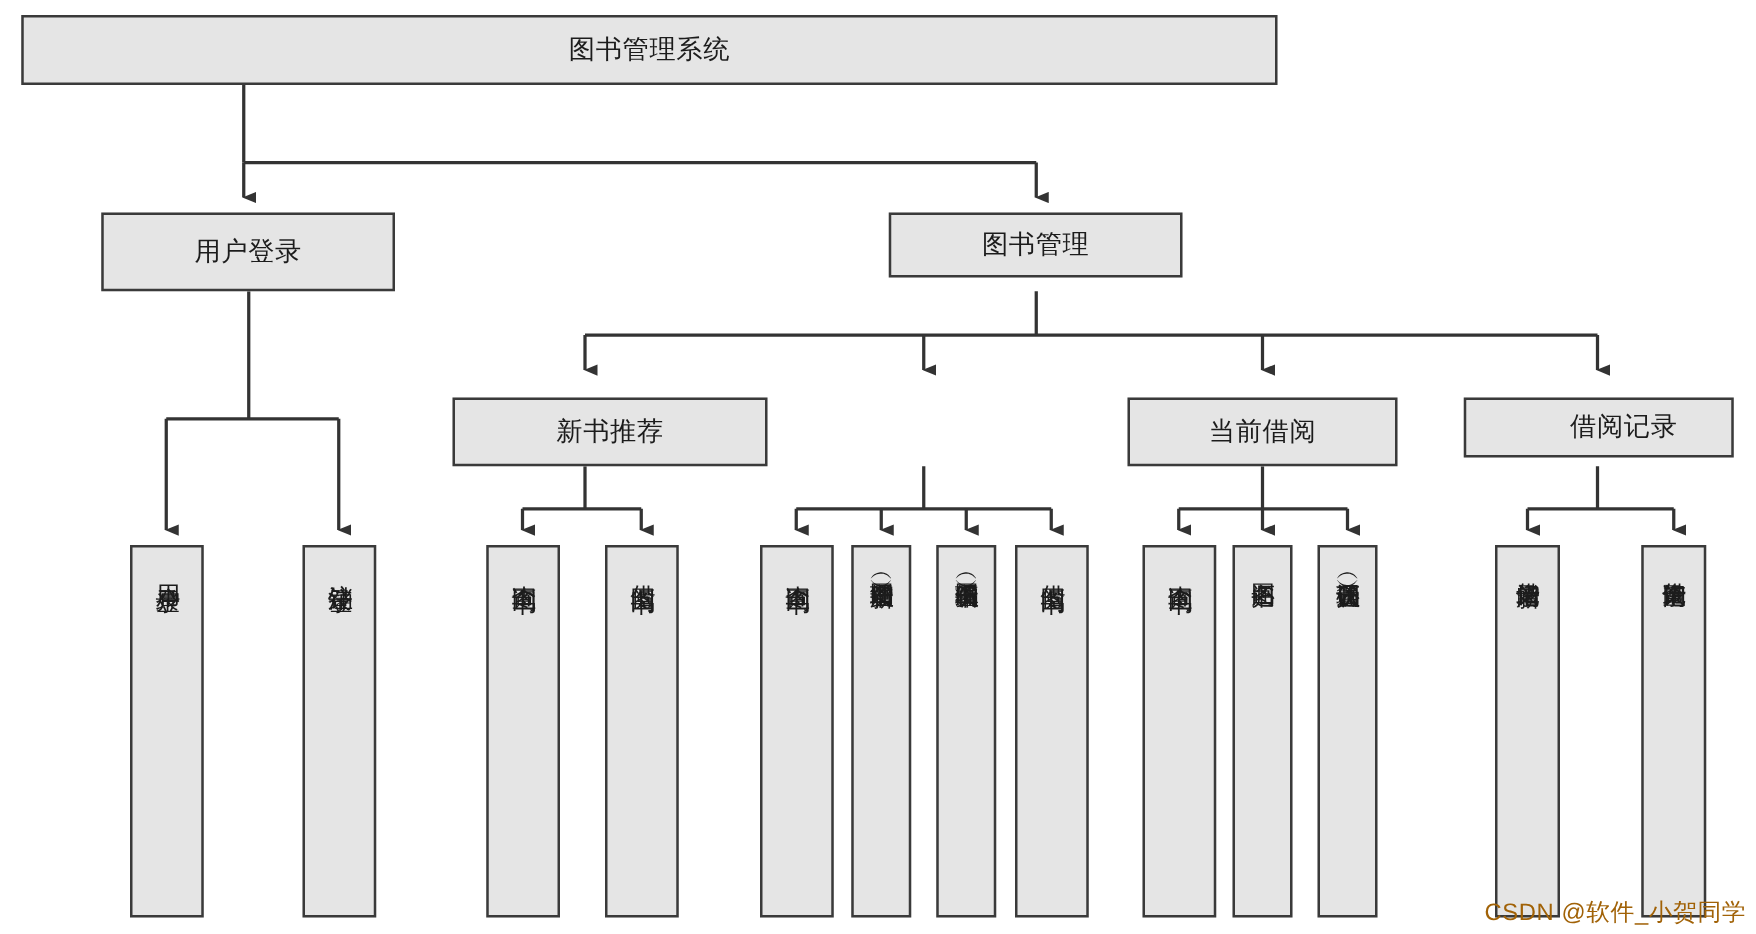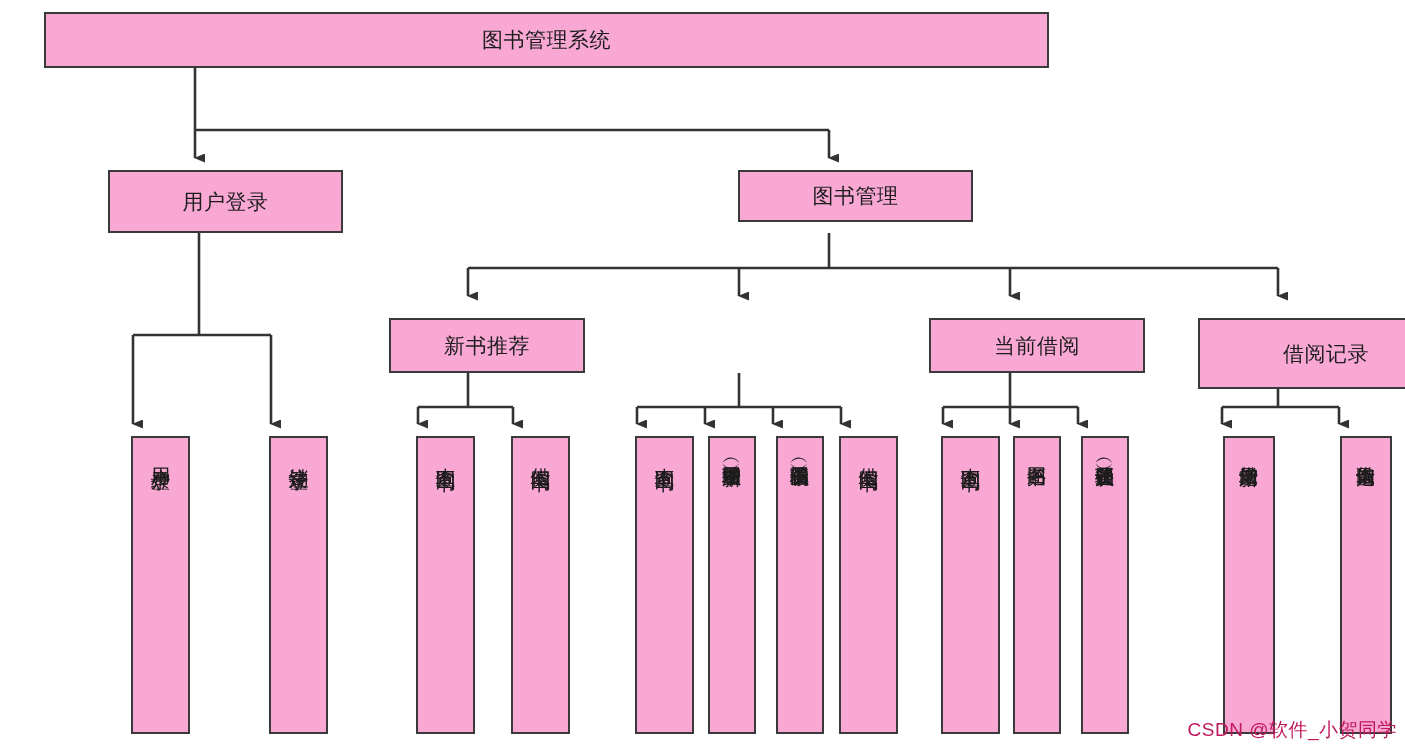--- a/index.html
+++ b/index.html
@@ -17,27 +17,26 @@
   }
   #wires{
     position:absolute;
     left:0;top:0;
     width:1405px;height:747px;
     pointer-events:none;
   }
   .node{
     position:absolute;
     box-sizing:border-box;
-    background:#f9a8d4;
+    background:#e5e5e5;
     border:2.5px solid #3a3a3a;
     display:flex;
     align-items:center;
     justify-content:center;
     z-index:2;
-    margin-left:27px;
   }
   .node-label{
     font-size:21px;
     line-height:1.12;
     color:#1c1c1c;
     letter-spacing:.5px;
     white-space:nowrap;
   }
   
   .leaf{
@@ -58,21 +57,21 @@
   .leaf.narrow .node-label{
     font-size:19px;
     letter-spacing:0px;
     line-height:1.0;
   }
   #watermark{
     position:absolute;
     right:8px;
     bottom:4px;
     font-size:19px;
-    color:#be185d;
+    color:#a16207;
     letter-spacing:.5px;
     z-index:5;
     white-space:nowrap;
     font-family:"Liberation Sans","DejaVu Sans",sans-serif;
     text-align:right;
   }
 </style>
 </head>
 <body>
 
@@ -133,27 +132,27 @@
     <span class="node-label">图书管理系统</span>
   </div>
 
   <div class="node" style="left:81px;top:170px;width:235px;height:63px;">
     <span class="node-label">用户登录</span>
   </div>
   <div class="node" style="left:711px;top:170px;width:235px;height:52px;">
     <span class="node-label">图书管理</span>
   </div>
 
-  <div class="node" style="left:362px;top:318px;width:196px;height:55px;">
+  <div class="node" style="left:362px;top:318px;width:252px;height:55px;">
     <span class="node-label">新书推荐</span>
   </div>
   <div class="node" style="left:902px;top:318px;width:216px;height:55px;align-items:center;">
     <span class="node-label">当前借阅</span>
   </div>
-  <div class="node" style="left:1171px;top:318px;width:216px;height:71px;padding-left:40px;">
+  <div class="node" style="left:1171px;top:318px;width:216px;height:48px;padding-left:40px;">
     <span class="node-label">借阅记录</span>
   </div>
 
   <div class="node leaf" style="left:104px;top:436px;width:59px;height:298px;">
     <span class="node-label">用户登录</span>
   </div>
   <div class="node leaf" style="left:242px;top:436px;width:59px;height:298px;">
     <span class="node-label">注销登录</span>
   </div>
 

